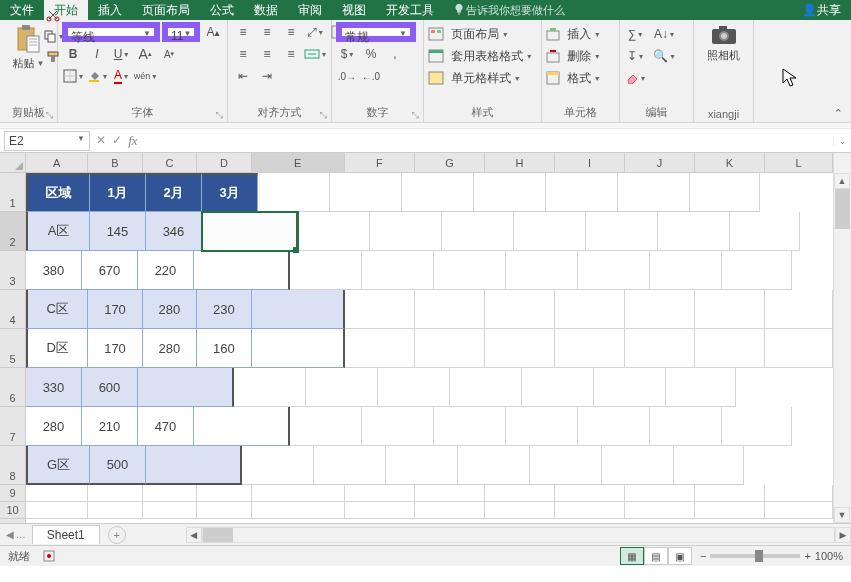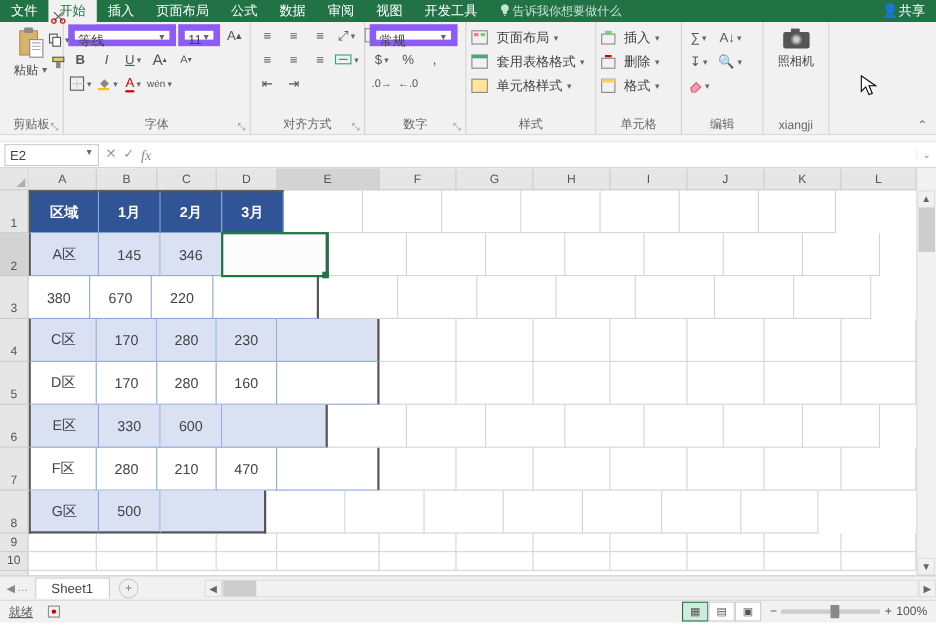--- a/index.html
+++ b/index.html
@@ -54,21 +54,21 @@
 .sheet-nav { display: flex; gap: 2px; padding: 0 6px; color: #888; }
 .sheet-nav span { cursor: pointer; font-size: 10px; }
 .sheet-tab { background: #fff; border: 1px solid #ccc; border-bottom: none; padding: 2px 14px; font-size: 12px; cursor: pointer; margin-top:-1px; }
 .add-sheet { width: 18px; height: 18px; border: 1px solid #ccc; border-radius: 50%; margin-left: 8px; display: flex; align-items: center; justify-content: center; color: #888; cursor: pointer; font-size: 11px; }
 .hscroll { flex: 1; margin-left: 60px; height: 16px; display: flex; align-items: center; }
 .hscroll-track { flex: 1; height: 16px; background: #f1f1f1; border: 1px solid #ddd; position: relative; }
 .hscroll-thumb { position: absolute; left: 0; width: 30px; top: 0; bottom: 0; background: #cdcdcd; }
 .hscroll-btn { width: 16px; height: 16px; border: 1px solid #ddd; display: flex; align-items: center; justify-content: center; font-size: 9px; color: #666; background: #f1f1f1; }
 
 .statusbar { height: 21px; background: #f1f1f1; border-top: 1px solid #ccc; display: flex; align-items: center; font-size: 11px; color: #555; }
-.statusbar .ready { padding: 0 8px; text-decoration: underline; }
+.statusbar .ready { padding: 0 8px; }
 .view-btns { margin-left: auto; display: flex; }
 .vb { width: 24px; height: 18px; border: 1px solid #ccc; display: flex; align-items: center; justify-content: center; font-size: 10px; cursor: pointer; background: #fff; }
 .vb.active { background: #d0eadd; border-color: #217346; }
 .zoom { display: flex; align-items: center; gap: 4px; margin: 0 8px; }
 .slider { width: 90px; height: 4px; background: #ccc; position: relative; }
 .slider:after { content: ""; position: absolute; left: 50%; top: -4px; width: 8px; height: 12px; background: #888; }
 
 .cursor { position: absolute; top: 68px; right: 53px; font-size: 16px; color: #000; z-index: 20; }
 svg { display: block; }
 .vscroll { width: 18px; background:#f1f1f1; border-left:1px solid #ddd; display:flex; flex-direction:column;}
@@ -438,34 +438,32 @@
           <div class="cell tblcell" style="width: 96px; border-right: 2px solid rgb(85, 85, 85); border-bottom-color: rgb(142, 169, 219);"></div>
           <div class="cell" style="width: 72px;"></div>
           <div class="cell" style="width: 72px;"></div>
           <div class="cell" style="width: 72px;"></div>
           <div class="cell" style="width: 72px;"></div>
           <div class="cell" style="width: 72px;"></div>
           <div class="cell" style="width: 72px;"></div>
           <div class="cell" style="width: 70px;"></div>
         </div>
         <div class="row">
-          <div class="cell tblcell band" style="width: 64px; border-left: 2px solid rgb(85, 85, 85); border-right-color: rgb(142, 169, 219); border-bottom-color: rgb(142, 169, 219);">E区</div>
           <div class="cell tblcell band" style="width: 56px; border-right-color: rgb(142, 169, 219); border-bottom-color: rgb(142, 169, 219);">330</div>
           <div class="cell tblcell band" style="width: 56px; border-right-color: rgb(142, 169, 219); border-bottom-color: rgb(142, 169, 219);">600</div>
           <div class="cell tblcell band" style="width: 96px; border-right: 2px solid rgb(85, 85, 85); border-bottom-color: rgb(142, 169, 219);"></div>
           <div class="cell" style="width: 72px;"></div>
           <div class="cell" style="width: 72px;"></div>
           <div class="cell" style="width: 72px;"></div>
           <div class="cell" style="width: 72px;"></div>
           <div class="cell" style="width: 72px;"></div>
           <div class="cell" style="width: 72px;"></div>
           <div class="cell" style="width: 70px;"></div>
         </div>
         <div class="row">
-          <div class="cell tblcell" style="width: 64px; border-left: 2px solid rgb(85, 85, 85); border-right-color: rgb(142, 169, 219); border-bottom-color: rgb(142, 169, 219);">F区</div>
           <div class="cell tblcell" style="width: 56px; border-right-color: rgb(142, 169, 219); border-bottom-color: rgb(142, 169, 219);">280</div>
           <div class="cell tblcell" style="width: 56px; border-right-color: rgb(142, 169, 219); border-bottom-color: rgb(142, 169, 219);">210</div>
           <div class="cell tblcell" style="width: 56px; border-right-color: rgb(142, 169, 219); border-bottom-color: rgb(142, 169, 219);">470</div>
           <div class="cell tblcell" style="width: 96px; border-right: 2px solid rgb(85, 85, 85); border-bottom-color: rgb(142, 169, 219);"></div>
           <div class="cell" style="width: 72px;"></div>
           <div class="cell" style="width: 72px;"></div>
           <div class="cell" style="width: 72px;"></div>
           <div class="cell" style="width: 72px;"></div>
           <div class="cell" style="width: 72px;"></div>
           <div class="cell" style="width: 72px;"></div>

